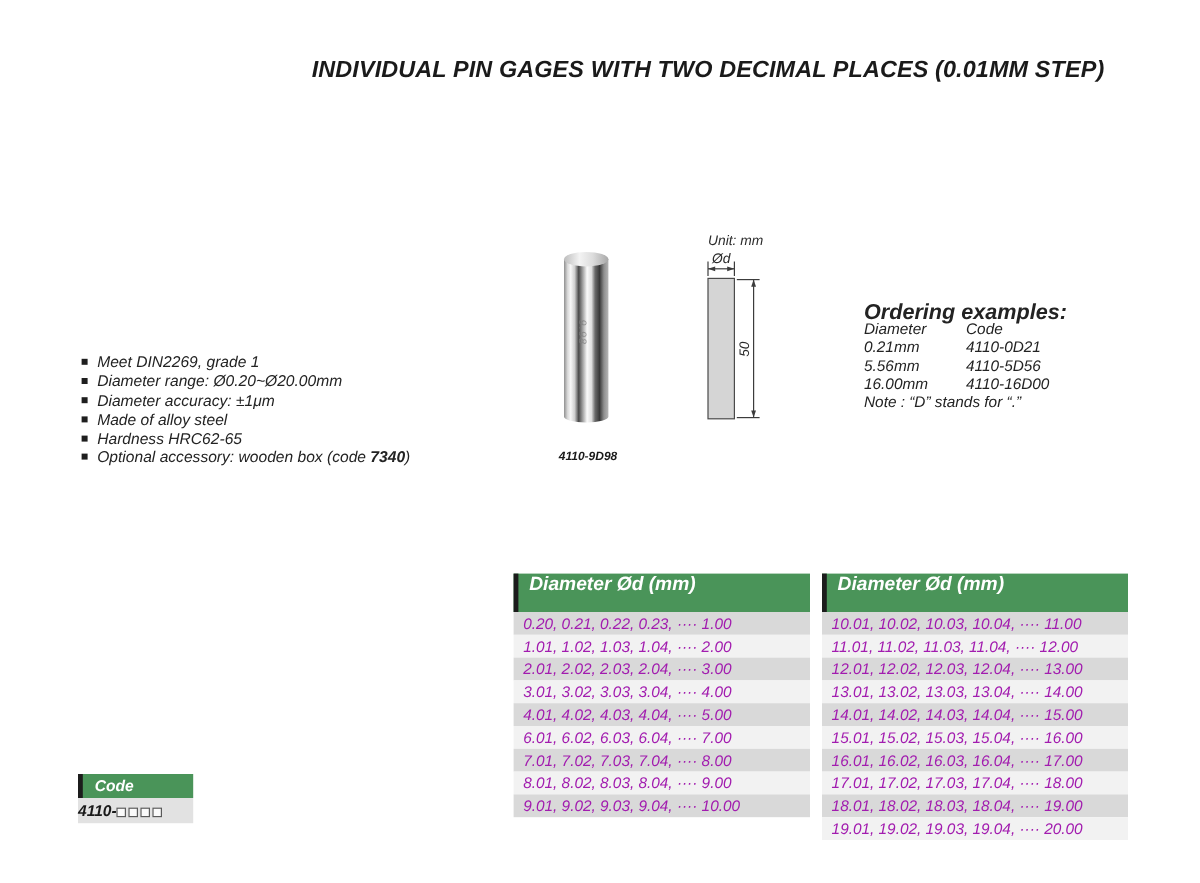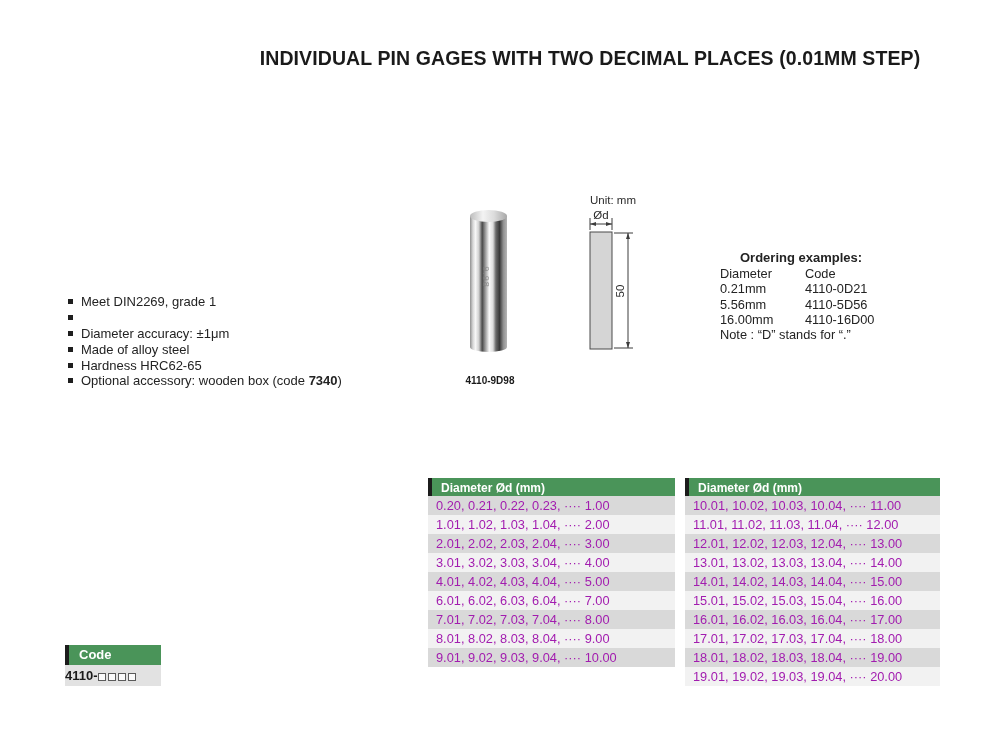--- a/index.html
+++ b/index.html
@@ -3,21 +3,21 @@
 <meta charset="utf-8">
 <style>
   :root{
     --green:#4a9459;
     --accent:#1c1c1c;
     --row-dark:#d9d9d9;
     --row-light:#f2f2f2;
   }
   *{margin:0;padding:0;box-sizing:border-box;}
   body{background:#888;font-family:"Liberation Sans","DejaVu Sans",sans-serif;}
-  .page{position:relative;width:1000px;height:736px;background:#ffffff;margin:0 auto;overflow:hidden;color:#2b2b2b;}
+  .page{position:relative;width:1000px;height:736px;background:#ffffff;margin:0 auto;overflow:hidden;color:#2b2b2b;font-style:italic;}
 
   .title{position:absolute;left:230px;top:47px;width:720px;text-align:center;
          font-size:19.5px;font-weight:bold;color:#1a1a1a;letter-spacing:0.1px;white-space:nowrap;}
 
   
   .features{position:absolute;left:68px;top:294px;font-size:13px;color:#232323;}
   .feature-item{display:flex;align-items:center;height:15.8px;white-space:nowrap;}
   .bullet-square{display:inline-block;width:5px;height:5px;background:#1e1e1e;margin-right:8px;flex:0 0 auto;}
   .feature-bold{font-weight:bold;}
 
@@ -30,30 +30,30 @@
     background:linear-gradient(90deg,#bdbdbd,#f3f3f3 35%,#dcdcdc 65%,#a8a8a8);}
   .pin-etch{position:absolute;left:5px;top:60px;transform:rotate(90deg);font-size:9px;color:#7d7d7d;opacity:.75;letter-spacing:1px;white-space:nowrap;}
   .pin-label{position:absolute;left:448px;top:375px;width:84px;text-align:center;font-size:10px;font-weight:bold;color:#1a1a1a;white-space:nowrap;}
 
   
   .drawing{position:absolute;left:585px;top:188px;}
   .drawing text{font-family:"Liberation Sans","DejaVu Sans",sans-serif;fill:#2b2b2b;}
 
   
   .ordering{position:absolute;left:720px;top:250px;font-size:12.8px;color:#232323;}
-  .ordering-title{font-weight:bold;font-size:13px;height:16px;margin-left:20px;}
+  .ordering-title{font-weight:bold;font-size:18px;height:16px;}
   .ordering-grid{display:grid;grid-template-columns:85px auto;line-height:15.3px;white-space:nowrap;}
   .ordering-note{line-height:15.3px;white-space:nowrap;}
 
   
   .dia-table{position:absolute;top:478px;}
   .dia-table.left{left:428px;width:247px;}
   .dia-table.right{left:685px;width:255px;}
-  .tbl-header{height:18px;line-height:20px;background:var(--green);border-left:4px solid var(--accent);
-    color:#ffffff;font-weight:bold;font-size:12px;padding-left:9px;white-space:nowrap;}
+  .tbl-header{height:32px;line-height:20px;background:var(--green);border-left:4px solid var(--accent);
+    color:#ffffff;font-weight:bold;font-size:16px;padding-left:9px;white-space:nowrap;}
   .tbl-row{height:19px;line-height:19px;font-size:12.8px;color:#a21caf;padding-left:8px;white-space:nowrap;}
   .tbl-row:nth-child(odd){background:var(--row-dark);}
   .tbl-row:nth-child(even){background:var(--row-light);}
   .tbl-body{display:block;}
 
   
   .code-box{position:absolute;left:65px;top:645px;width:96px;}
   .code-header{height:20px;line-height:20px;background:var(--green);border-left:4px solid var(--accent);
     color:#fff;font-weight:bold;font-size:13px;padding-left:10px;}
   .code-body{height:21px;line-height:21px;background:#e2e2e2;padding-left:0;font-size:13px;font-weight:bold;color:#1a1a1a;white-space:nowrap;}
@@ -66,20 +66,21 @@
 
   <div class="title">INDIVIDUAL PIN GAGES WITH TWO DECIMAL PLACES (0.01MM STEP)</div>
 
   <div class="features">
     <div class="feature-item">
       <span class="bullet-square"></span>
       <span>Meet DIN2269, grade 1</span>
     </div>
     <div class="feature-item">
       <span class="bullet-square"></span>
+      <span>Diameter range: Ø0.20~Ø20.00mm</span>
     </div>
     <div class="feature-item">
       <span class="bullet-square"></span>
       <span>Diameter accuracy: ±1μm</span>
     </div>
     <div class="feature-item">
       <span class="bullet-square"></span>
       <span>Made of alloy steel</span>
     </div>
     <div class="feature-item">

